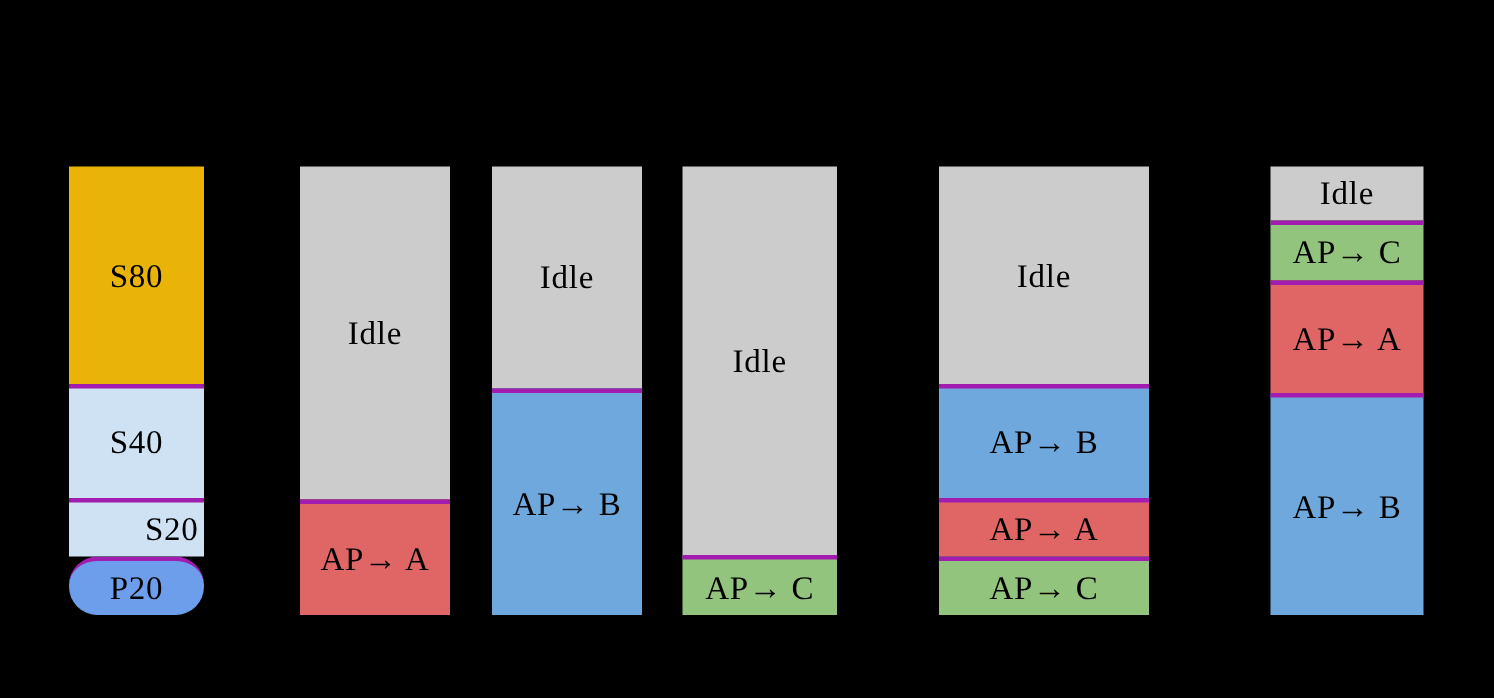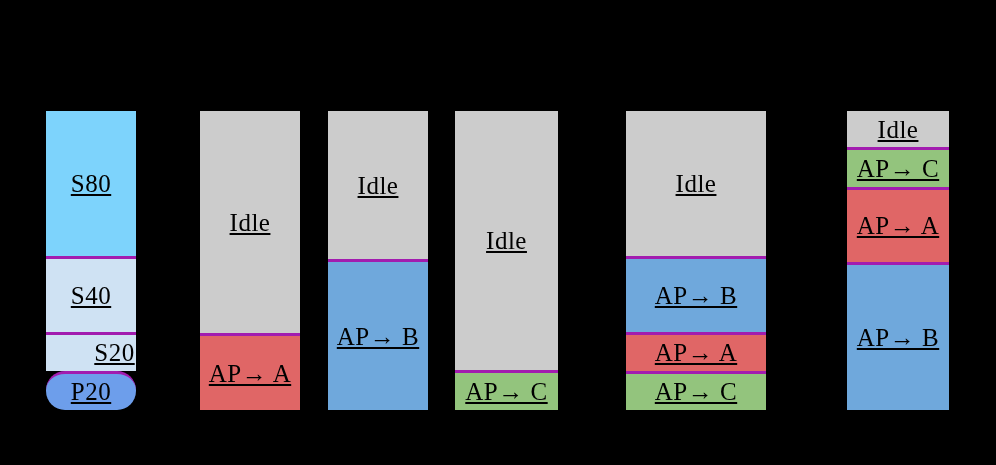--- a/index.html
+++ b/index.html
@@ -28,34 +28,33 @@
     display: flex;
     align-items: center;
     justify-content: center;
     overflow: hidden;
   }
   .segment + .segment {
     border-top: 3px solid #a21caf;
   }
   .segment-label {
     color: #000000;
-    font-size: 25px;
+    font-size: 22px;
     line-height: 1;
     white-space: nowrap;
     letter-spacing: 0.5px;
-    text-decoration: underline;
   }
 </style>
 </head>
 <body>
 
 <div id="canvas">
   <div id="plot">
       <div class="column" style="left: 44px; top: 109px; width: 94px; height: 303px; border-color: rgb(0, 0, 0);">
-        <div class="segment" style="flex-grow: 50; background: #7dd3fc;">
+        <div class="segment" style="flex-grow: 50; background: #eab308;">
           <span class="segment-label" style="color: rgb(0, 0, 0);">S80</span>
         </div>
         <div class="segment" style="flex-grow: 25; background: rgb(207, 226, 243);">
           <span class="segment-label" style="color: rgb(0, 0, 0);">S40</span>
         </div>
         <div class="segment" style="flex-grow: 12.5; background: rgb(207, 226, 243);">
           <span class="segment-label" style="color: rgb(0, 0, 0); margin-left: 47px;">S20</span>
         </div>
         <div class="segment" style="flex-grow: 12.5; background: rgb(109, 158, 235); border-radius: 19px;">
           <span class="segment-label" style="color: rgb(0, 0, 0);">P20</span>

